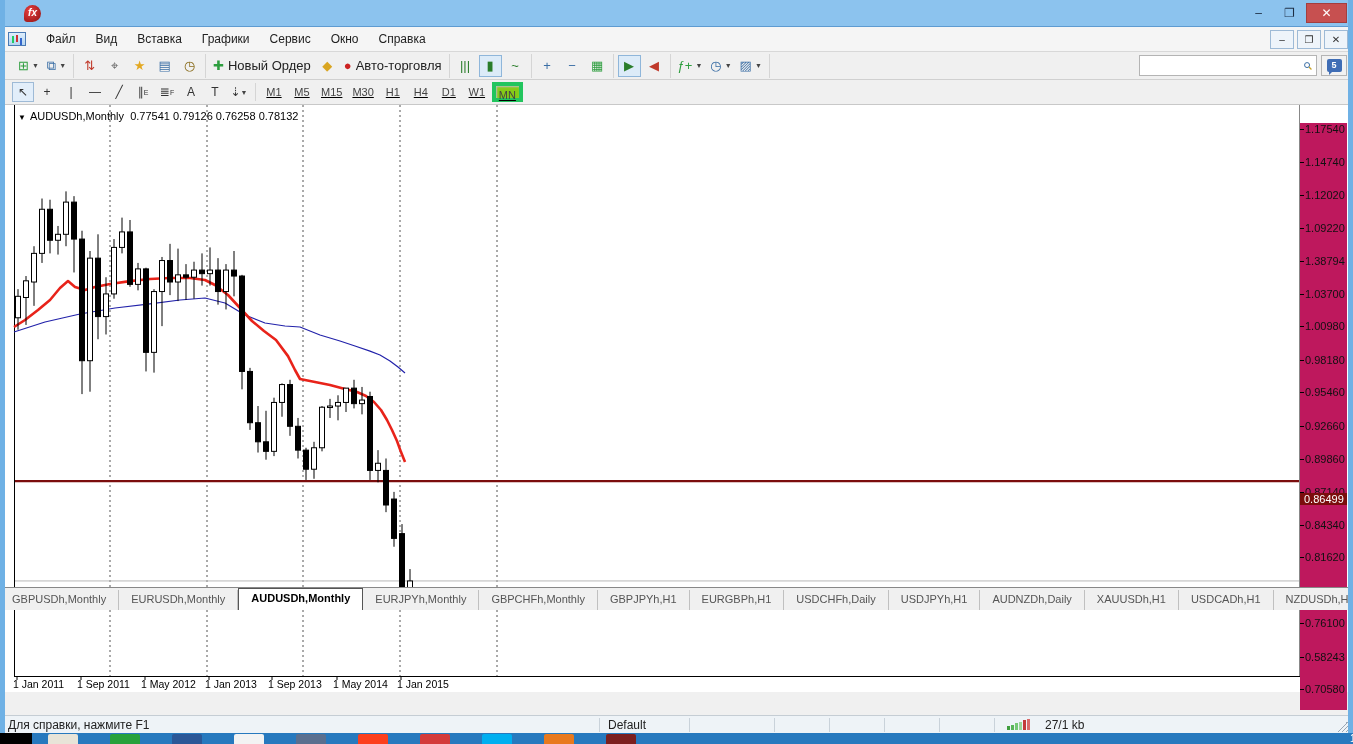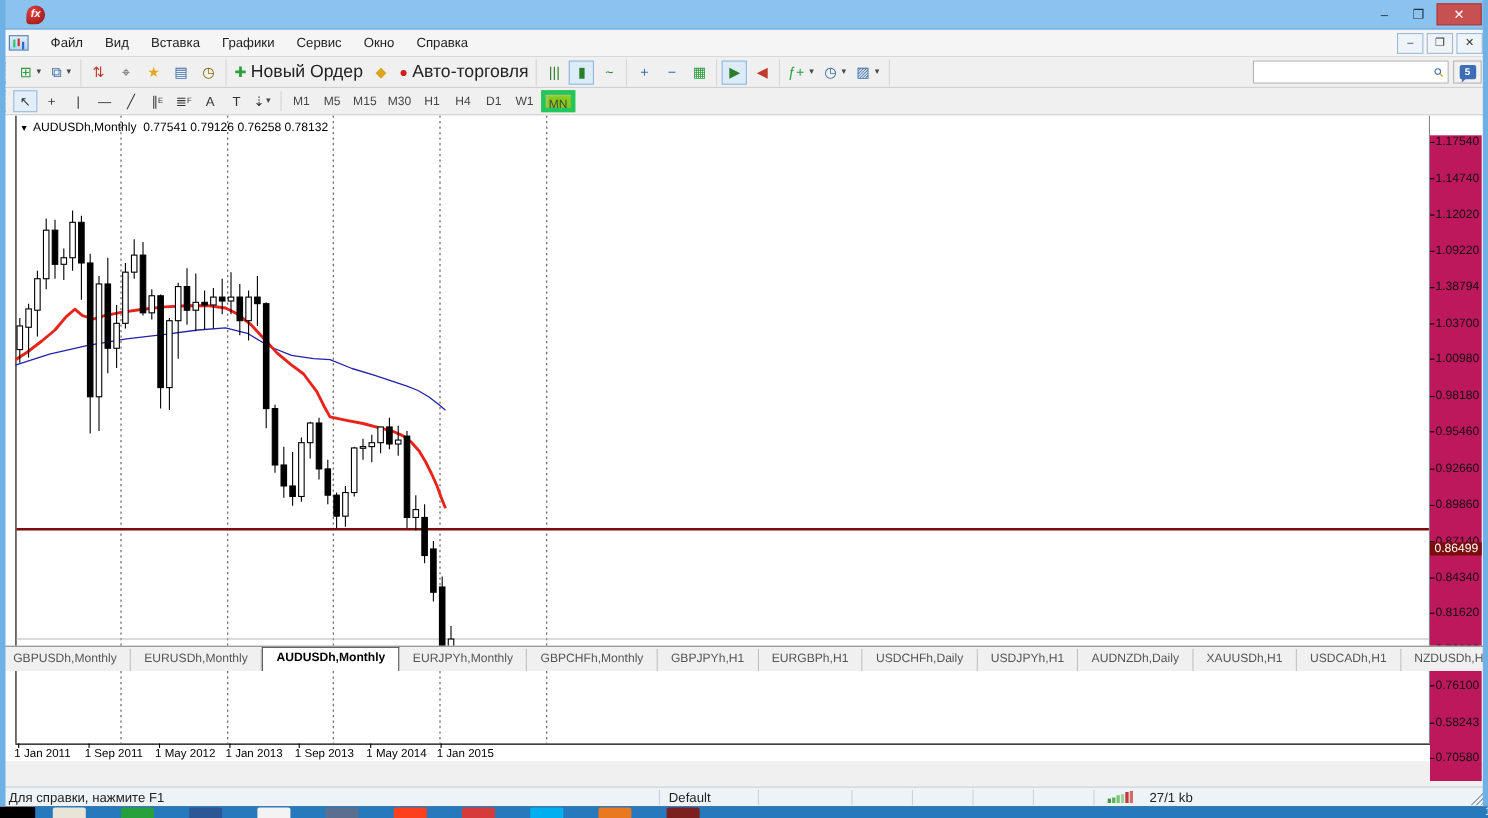--- a/index.html
+++ b/index.html
@@ -34,21 +34,21 @@
 
   
   #toolbar { position:absolute; left:0; top:52px; width:100%; height:28px; background:#f0f0f0;
     border-bottom:1px solid #d0d0d0; display:flex; align-items:center; }
   .grip { width:5px; height:20px; margin:0 3px; border-left:2px dotted #b5b5b5; }
   .tool-group { display:flex; align-items:center; padding:0 3px; border-right:1px solid #d5d5d5; height:24px; }
   .tbtn { min-width:23px; height:22px; margin:0 1px; display:flex; align-items:center; justify-content:center;
     border:1px solid transparent; font-size:13px; padding:0 2px; }
   .tbtn.pressed { border:1px solid #8fb6da; background:#dcebf8; }
   .tbtn .dd { font-size:7px; color:#444; margin-left:3px; }
-  .tbtn .lbl { font-size:16px; color:#222; margin-left:4px; }
+  .tbtn .lbl { font-size:13px; color:#222; margin-left:4px; }
   #search-wrap { position:absolute; right:36px; top:3px; width:178px; height:21px; background:#fff;
     border:1px solid #b4b4b4; display:flex; align-items:center; }
   #search-input { flex:1; border:none; outline:none; height:17px; font-size:12px; padding:0 4px; background:transparent;}
   #chat-btn { position:absolute; right:6px; top:3px; width:26px; height:21px; border:1px solid #b4b4b4;
     background:#f2f2f2; display:flex; align-items:center; justify-content:center; }
   #chat-bubble { width:15px; height:13px; background:#3f6db5; border-radius:2px; color:#fff;
     font-size:9px; font-weight:bold; text-align:center; line-height:13px; position:relative; }
   #chat-bubble:after { content:""; position:absolute; left:2px; bottom:-3px; border:3px solid transparent;
     border-top-color:#3f6db5; border-left-color:#3f6db5; }
 
@@ -231,21 +231,21 @@
         <span class="sbtn">|</span>
         <span class="sbtn">—</span>
         <span class="sbtn">╱</span>
         <span class="sbtn">∥<sub>E</sub></span>
         <span class="sbtn">≣<sub>F</sub></span>
         <span class="sbtn">A</span>
         <span class="sbtn">T</span>
         <span class="sbtn">⇣ <span style="font-size:7px;color:#444">▼</span></span>
       </span>
     <div class="vsep"></div>
-    <span id="timeframes" style="display:flex;">
+    <span id="timeframes" style="display:flex;text-decoration:underline;">
         <span class="tf-btn">M1</span>
         <span class="tf-btn">M5</span>
         <span class="tf-btn">M15</span>
         <span class="tf-btn">M30</span>
         <span class="tf-btn">H1</span>
         <span class="tf-btn">H4</span>
         <span class="tf-btn">D1</span>
         <span class="tf-btn">W1</span>
         <span class="tf-btn active">MN</span>
       </span>

